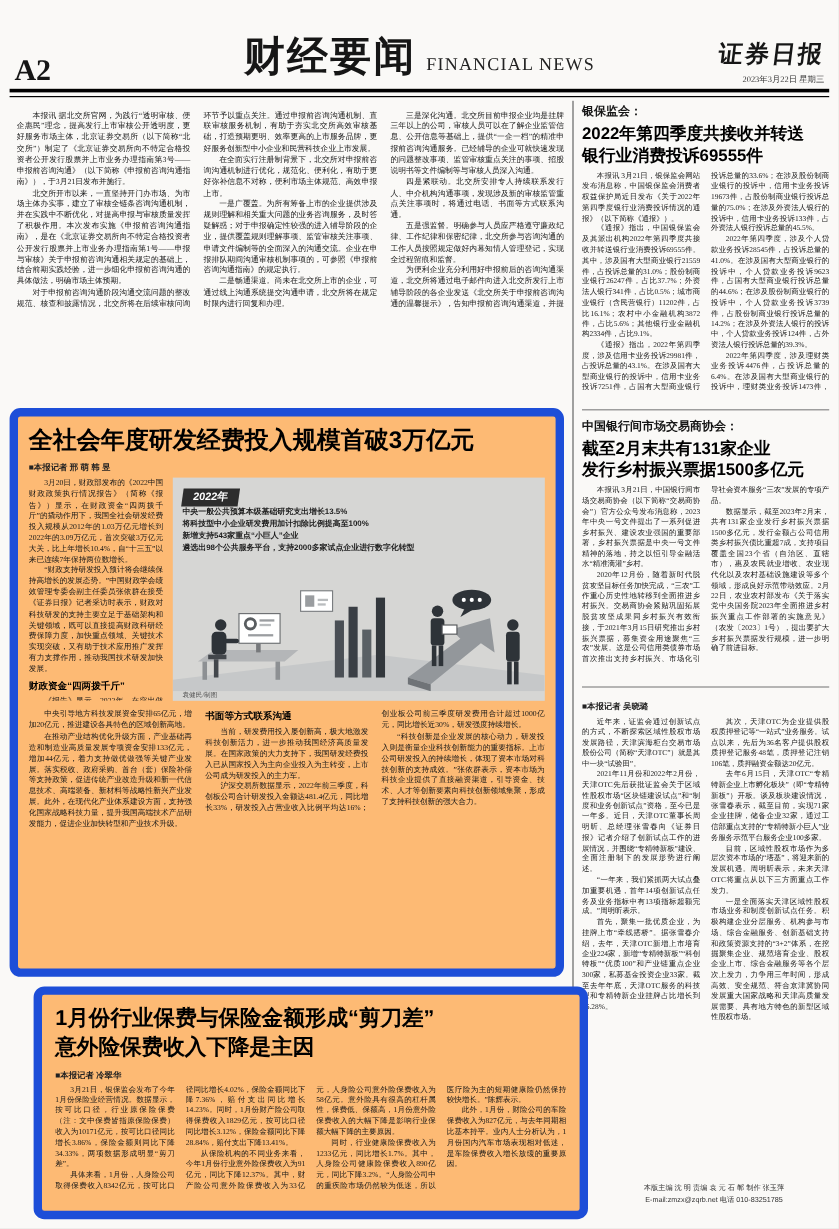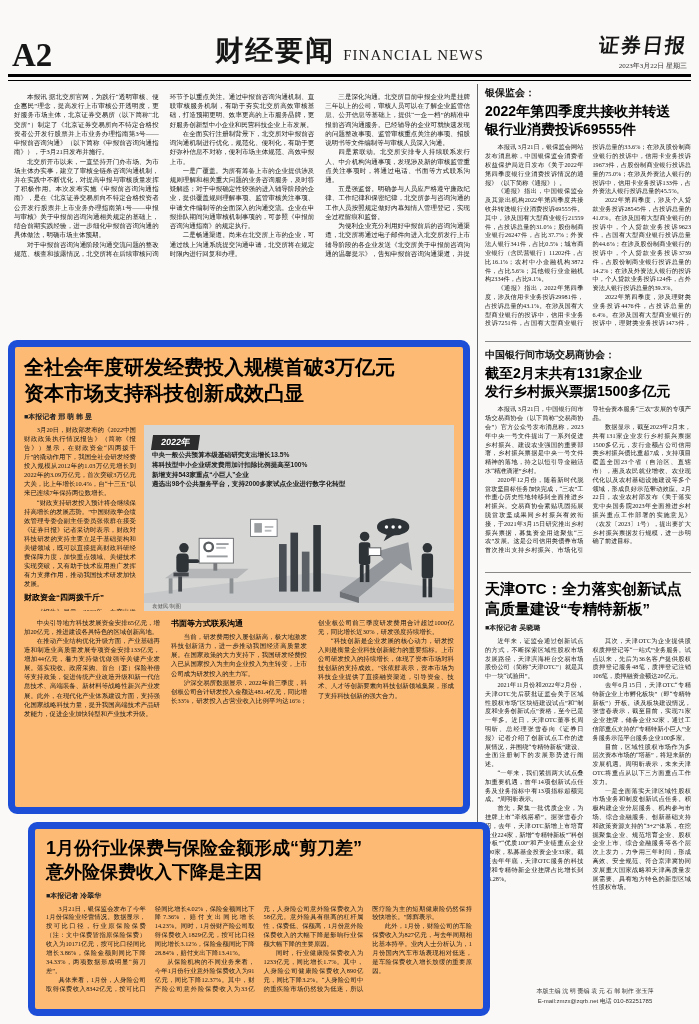--- a/index.html
+++ b/index.html
@@ -1,23 +1,23 @@
 <!DOCTYPE html>
 <html><head>
 <meta charset="utf-8">
 <style>
   html,body{margin:0;padding:0;background:#dedcd8;}
   .page{position:relative;width:699px;height:1024px;margin:0 auto;background:#faf9f7;
         font-family:"Liberation Serif","DejaVu Serif",serif;color:#161616;overflow:hidden;}
 
   
   .header{position:absolute;left:10px;right:10px;top:26px;height:46px;}
-  .edition{position:absolute;left:2px;bottom:0;font-size:33px;font-weight:bold;line-height:1;}
+  .edition{position:absolute;left:2px;bottom:0;font-size:25px;font-weight:bold;line-height:1;}
   .section-wrap{position:absolute;left:50%;transform:translateX(-50%);bottom:2px;white-space:nowrap;}
-  .section-title{font-size:28px;font-weight:900;font-family:"Liberation Sans","DejaVu Sans",sans-serif;letter-spacing:2px;}
+  .section-title{font-size:34px;font-weight:900;font-family:"Liberation Sans","DejaVu Sans",sans-serif;letter-spacing:2px;}
   .section-sub{font-size:15px;margin-left:8px;letter-spacing:1px;color:#222;}
   .masthead{position:absolute;right:2px;bottom:13px;font-size:20px;font-weight:bold;transform:skewX(-7deg);letter-spacing:2px;}
   .issue-date{position:absolute;right:2px;bottom:1px;font-size:7px;color:#333;}
   .double-rule{position:absolute;left:8px;right:8px;top:74px;height:3px;border-top:3px solid #000;border-bottom:1px solid #000;}
 
   
   p{margin:0;text-indent:2em;}
   .body{ text-align:justify; overflow:hidden; }
   h1,h2,h3,h4{margin:0;font-family:"Liberation Sans","DejaVu Sans",sans-serif;color:#000;}
   .kicker{font-size:10px;font-weight:bold;font-family:Liberation Sans, sans-serif;margin-bottom:2px;}
@@ -133,41 +133,36 @@
       <p>本报讯 3月21日，中国银行间市场交易商协会（以下简称“交易商协会”）官方公众号发布消息称，2023年中央一号文件提出了一系列促进乡村振兴、建设农业强国的重要部署，乡村振兴票据是中央一号文件精神的落地，持之以恒引导金融活水“精准滴灌”乡村。</p>
       <p>2020年12月份，随着新时代脱贫攻坚目标任务加快完成，“三农”工作重心历史性地转移到全面推进乡村振兴。交易商协会紧贴巩固拓展脱贫攻坚成果同乡村振兴有效衔接，于2021年3月15日研究推出乡村振兴票据，募集资金用途聚焦“三农”发展。这是公司信用类债券市场首次推出支持乡村振兴、市场化引导社会资本服务“三农”发展的专项产品。</p>
       <p>数据显示，截至2023年2月末，共有131家企业发行乡村振兴票据1500多亿元，发行金额占公司信用类乡村振兴债比重超7成，支持项目覆盖全国23个省（自治区、直辖市），惠及农民就业增收、农业现代化以及农村基础设施建设等多个领域，形成良好示范带动效应。2月22日，农业农村部发布《关于落实党中央国务院2023年全面推进乡村振兴重点工作部署的实施意见》（农发〔2023〕1号），提出要扩大乡村振兴票据发行规模，进一步明确了前进目标。</p>
 
     </div>
   </div>
 
   <div class="r-rule2"></div>
 
   <div class="rcol art-tj">
-    <h2>
-      <span>天津OTC：全力落实创新试点</span><br>
-      <span>高质量建设“专精特新板”</span>
-    </h2>
     <span class="byline">■本报记者 吴晓璐</span>
     <div class="body">
       <p>近年来，证监会通过创新试点的方式，不断探索区域性股权市场发展路径，天津滨海柜台交易市场股份公司（简称“天津OTC”）就是其中一块“试验田”。</p>
       <p>2021年11月份和2022年2月份，天津OTC先后获批证监会关于区域性股权市场“区块链建设试点”和“制度和业务创新试点”资格，至今已是一年多。近日，天津OTC董事长周明昕、总经理张雪春向《证券日报》记者介绍了创新试点工作的进展情况，并围绕“专精特新板”建设、全面注册制下的发展形势进行阐述。</p>
       <p>“一年来，我们紧抓两大试点叠加重要机遇，首年14项创新试点任务及业务指标中有13项指标超额完成。”周明昕表示。</p>
       <p>首先，聚集一批优质企业，为挂牌上市“牵线搭桥”。据张雪春介绍，去年，天津OTC新增上市培育企业224家，新增“专精特新板”“科创特板”“优质100”和产业链重点企业300家，私募基金投资企业33家。截至去年年底，天津OTC服务的科技型和专精特新企业挂牌占比增长到66.28%。</p>
       <p>其次，天津OTC为企业提供股权质押登记等“一站式”业务服务。试点以来，先后为36名客户提供股权质押登记服务48笔，质押登记注销106笔，质押融资金额达20亿元。</p>
       <p>去年6月15日，天津OTC“专精特新企业上市孵化板块”（即“专精特新板”）开板。谈及板块建设情况，张雪春表示，截至目前，实现71家企业挂牌，储备企业32家，通过工信部重点支持的“专精特新小巨人”业务服务示范平台服务企业100多家。</p>
       <p>目前，区域性股权市场作为多层次资本市场的“塔基”，将迎来新的发展机遇。周明昕表示，未来天津OTC将重点从以下三方面重点工作发力。</p>
       <p>一是全面落实天津区域性股权市场业务和制度创新试点任务。积极构建企业分层服务、机构参与市场、综合金融服务、创新基础支持和政策资源支持的“3+2”体系，在挖掘聚集企业、规范培育企业、股权企业上市、综合金融服务等各个层次上发力，力争用三年时间，形成高效、安全规范、符合京津冀协同发展重大国家战略和天津高质量发展需要、具有地方特色的新型区域性股权市场。</p>
     </div>
   </div>
 
   <div class="box box-rnd">
     <h2>
       <span>全社会年度研发经费投入规模首破3万亿元</span><br>
-      <span>资本市场支持科技创新成效凸显</span>
     </h2>
     <span class="byline">■本报记者 邢 萌 韩 昱</span>
     <div class="rnd-top">
       <div class="rnd-left body">
         <p>3月20日，财政部发布的《2022中国财政政策执行情况报告》（简称《报告》）显示，在财政资金“四两拨千斤”的撬动作用下，我国全社会研发经费投入规模从2012年的1.03万亿元增长到2022年的3.09万亿元，首次突破3万亿元大关，比上年增长10.4%，自“十三五”以来已连续7年保持两位数增长。</p>
         <p>“财政支持研发投入预计将会继续保持高增长的发展态势。”中国财政学会绩效管理专委会副主任委员张依群在接受《证券日报》记者采访时表示，财政对科技研发的支持主要立足于基础架构和关键领域，既可以直接提高财政科研经费保障力度，加快重点领域、关键技术实现突破，又有助于技术应用推广发挥有力支撑作用，推动我国技术研发加快发展。</p>
         <h4 class="subhead">财政资金“四两拨千斤”</h4>
         <p>《报告》显示，2022年，在突出做好“补短板”“锻长板”的政策导向下，聚焦重大战略任务财力保障，财政支持科技创新不断推进，发展新动能培育壮大。</p>
       </div>
       <div class="infographic">

